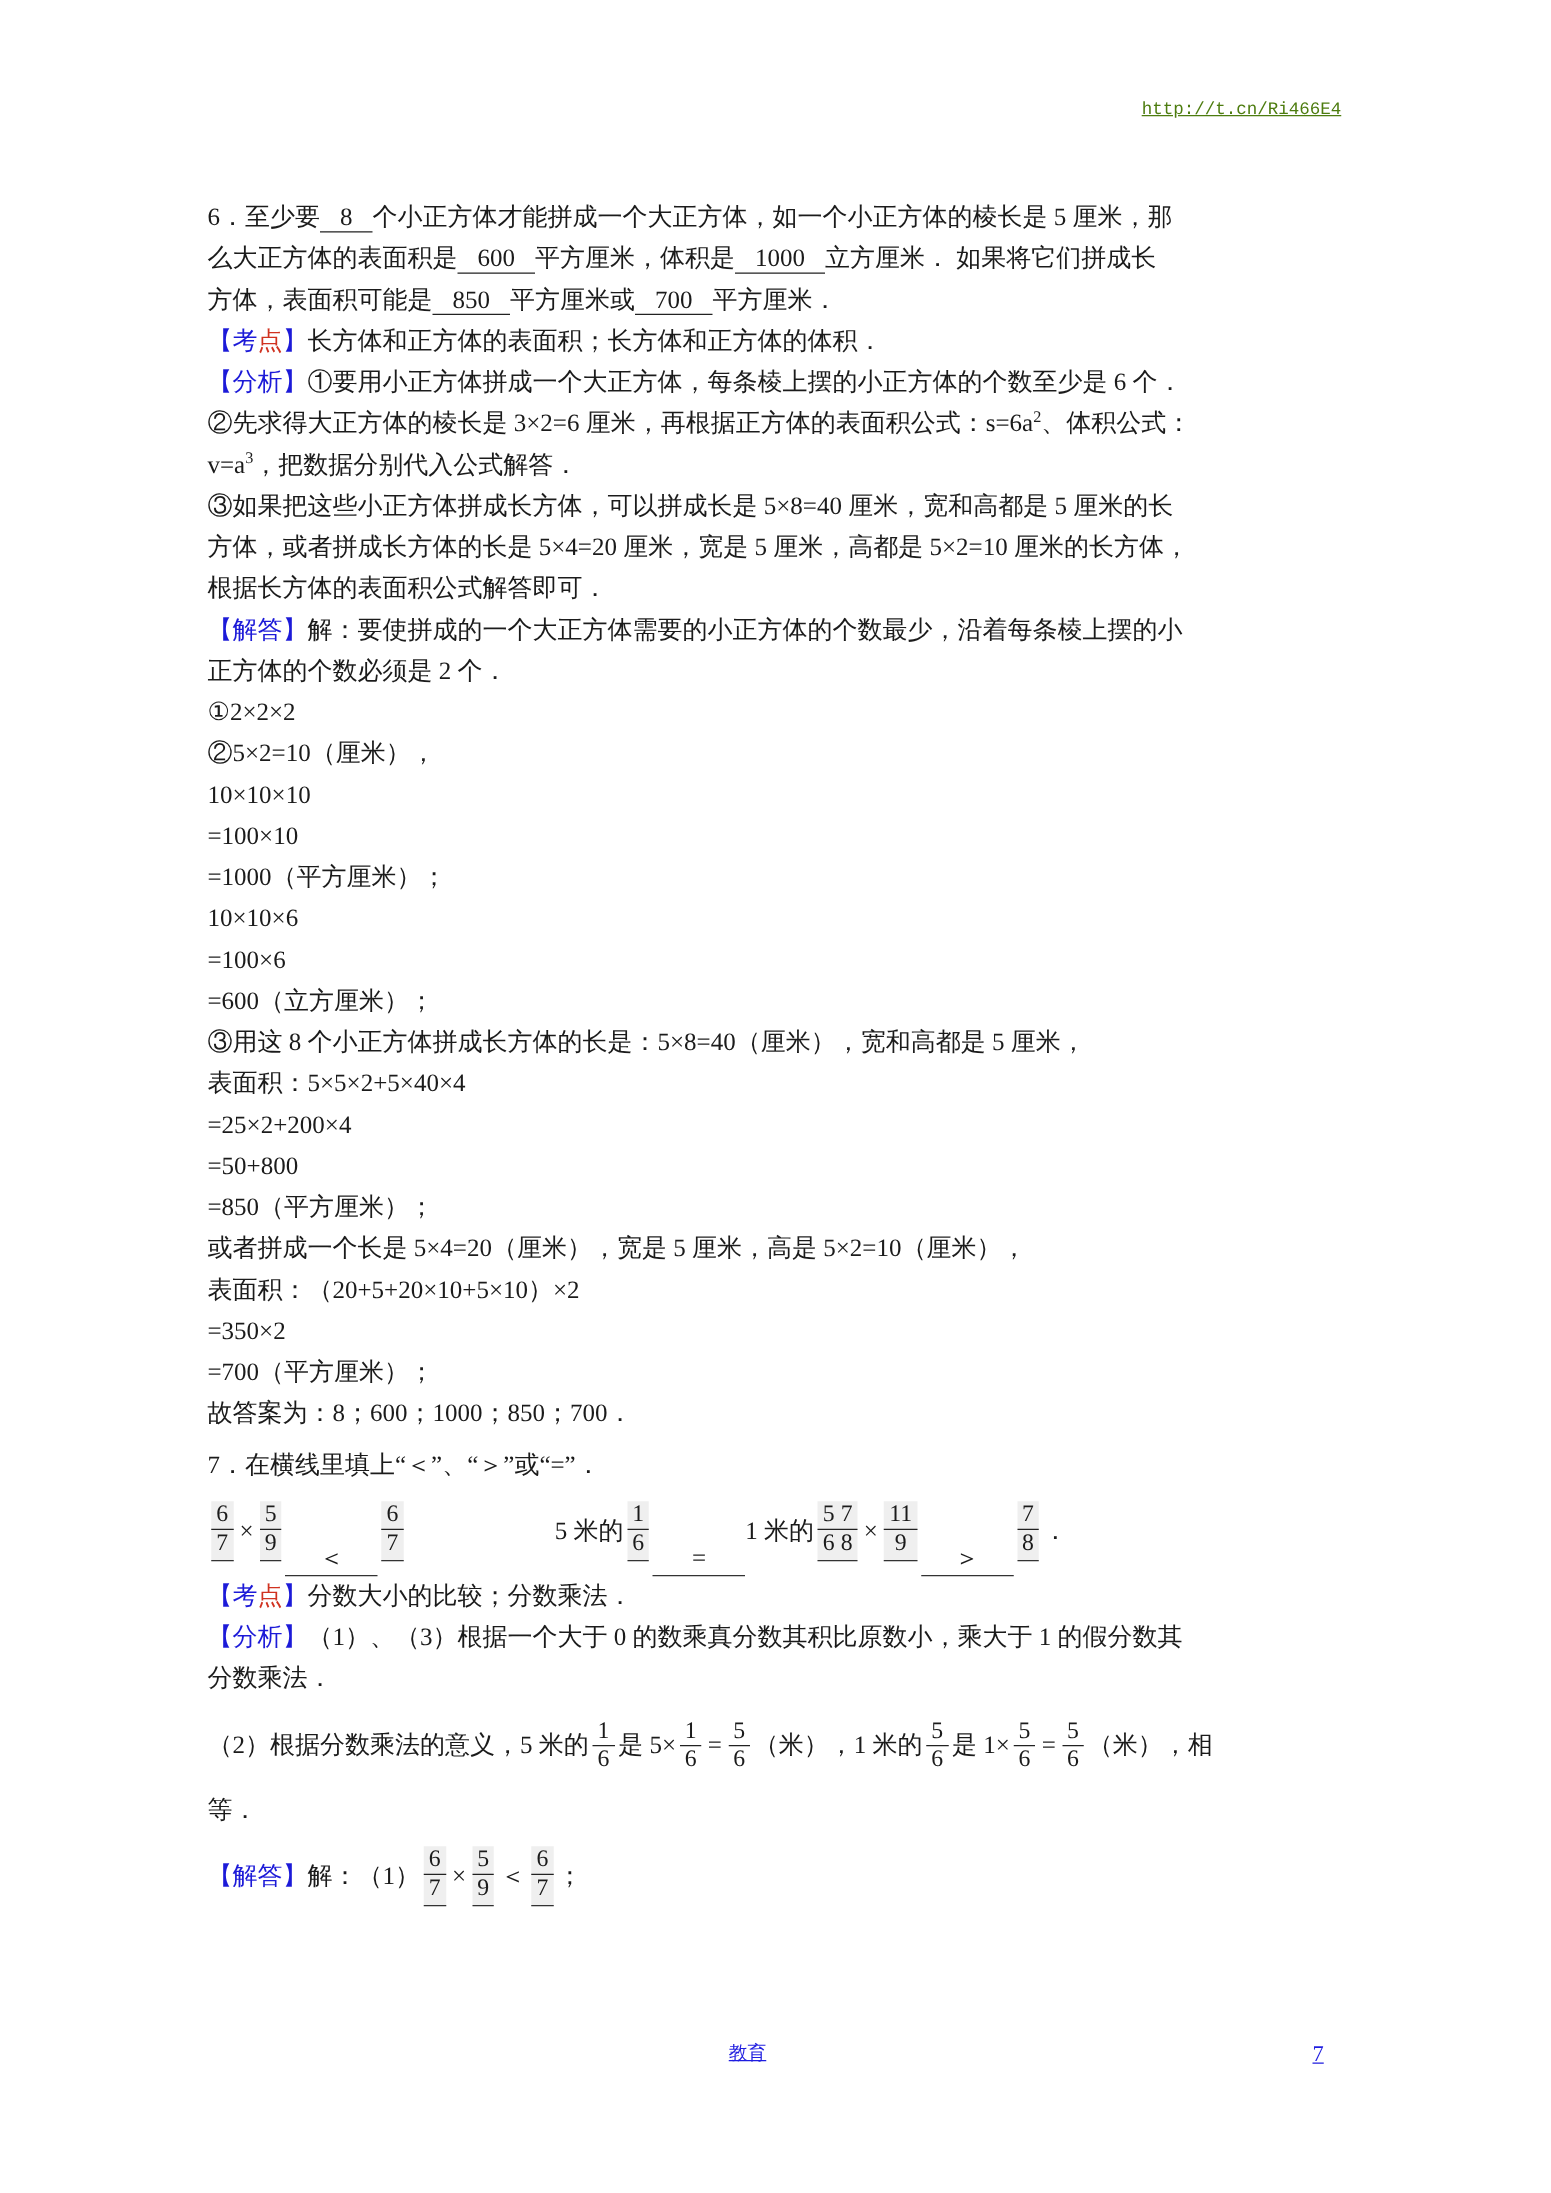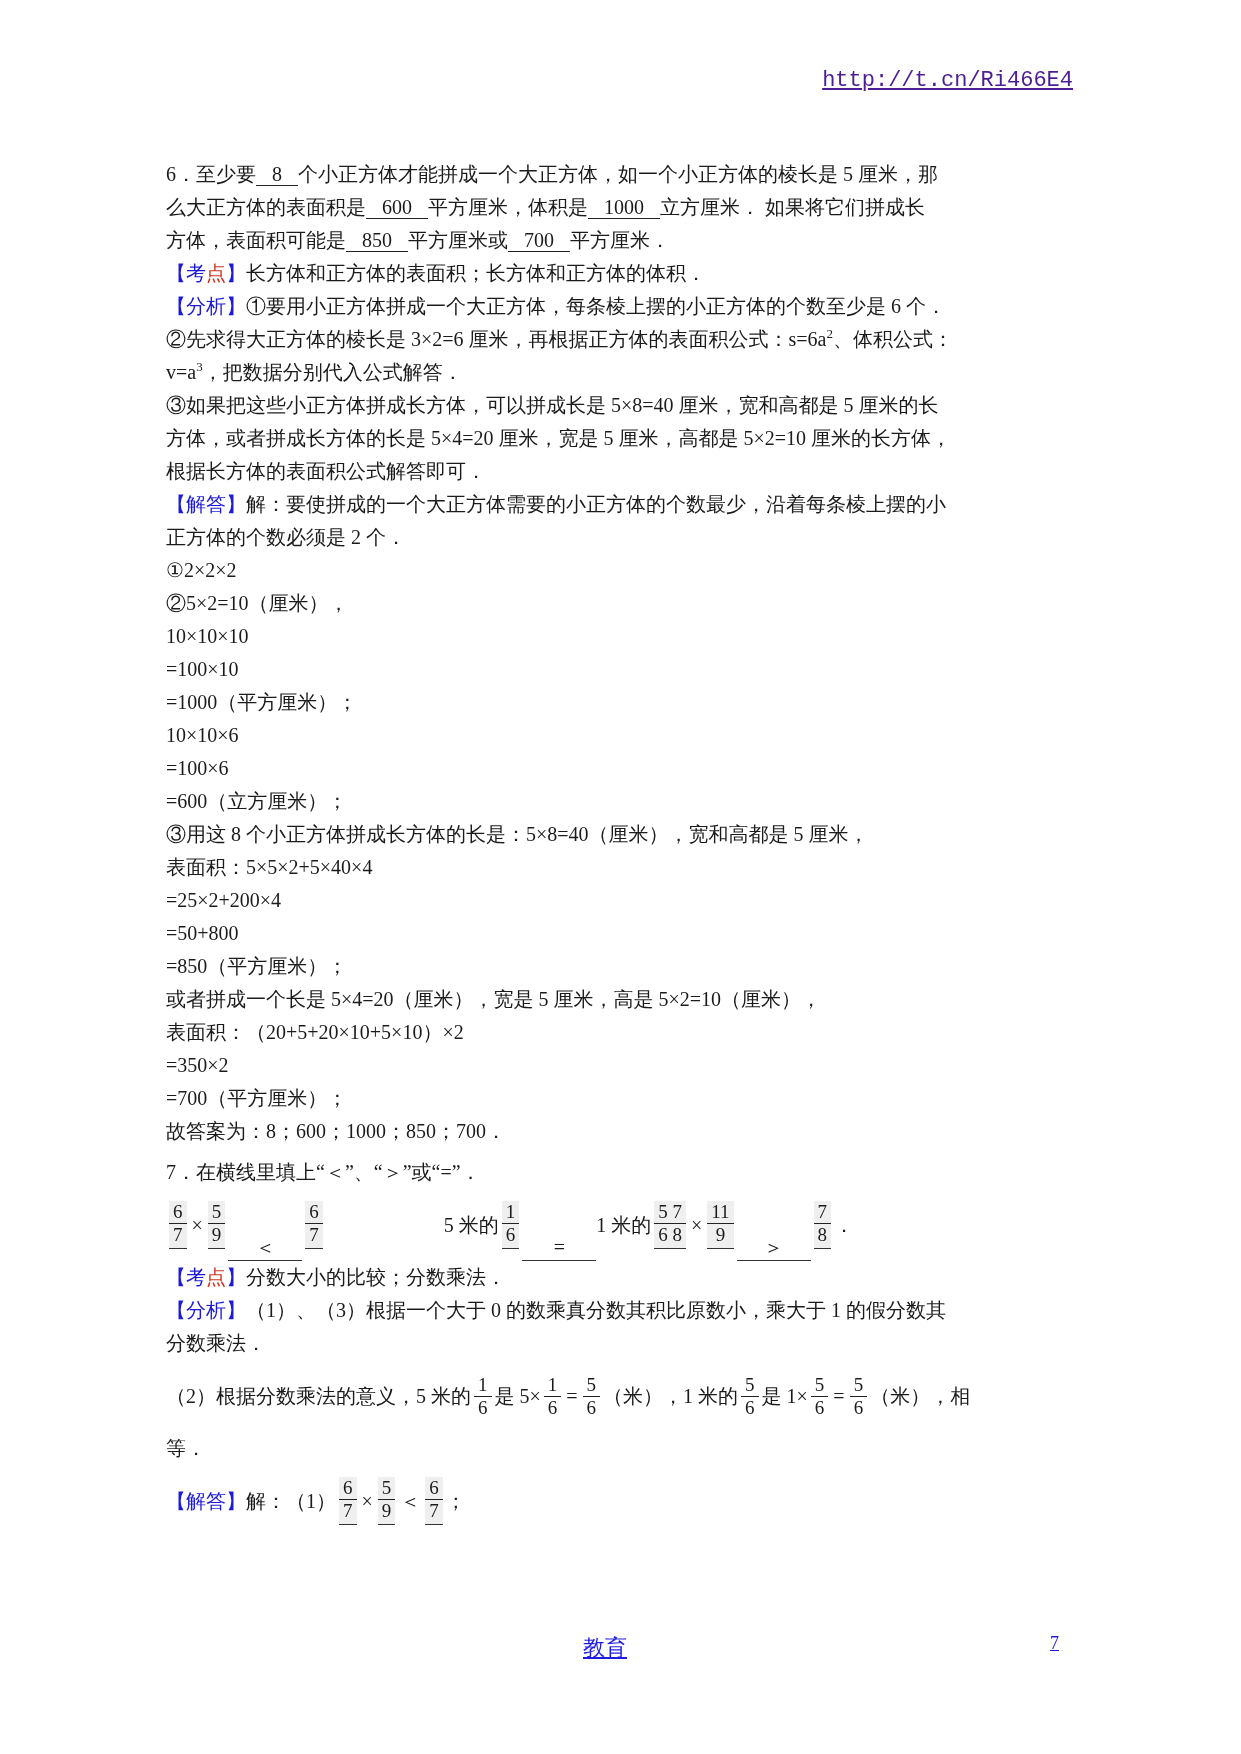--- a/index.html
+++ b/index.html
@@ -2,22 +2,22 @@
 <html><head>
 <meta charset="utf-8">
 <style>
   html,body{margin:0;padding:0;}
   body{
     width:1241px;height:1754px;background:#ffffff;position:relative;
     font-family:"Liberation Serif","DejaVu Serif",serif;
     color:#1b1b1b;overflow:hidden;
   }
   .url-link{
-    position:absolute;top:68px;right:168px;
-    font-size:22px;color:#4c1d95;text-decoration:underline;cursor:pointer;
+    position:absolute;top:80px;right:168px;
+    font-size:14px;color:#4d7c0f;text-decoration:underline;cursor:pointer;
     font-family:"Liberation Mono","DejaVu Sans Mono",monospace;
   }
   .content{
     position:absolute;left:166px;top:158px;width:915px;
     font-size:20px;line-height:33px;
   }
   .ln{margin:0;}
   .tag{color:#1c1ad8;text-align:right;}
   .tag .red{color:#d03220;}
   .u{border-bottom:1px solid #222;padding:0 16px;}
@@ -29,21 +29,21 @@
   .fr .d{display:block;padding:0 4px;}
   .fr.plain{background:transparent;}
   .fru{border-bottom:1px solid #333;padding-bottom:3px;}
   .blank{display:inline-block;border-bottom:1px solid #333;min-width:62px;
          text-align:center;align-self:flex-end;padding:0 6px;line-height:26px;}
   .mrow{display:flex;align-items:center;height:72px;white-space:nowrap;}
   .mrow .op{margin:0 2px;}
   .gap{display:inline-block;width:118px;}
   .q7{margin-top:8px;}
   .footer-edu{
-    position:absolute;top:1633px;left:583px;font-size:22px;
+    position:absolute;top:1633px;left:583px;font-size:15px;
     color:#1f1de0;text-decoration:underline;cursor:pointer;font-family:Liberation Serif, serif;
   }
   .footer-page{
     position:absolute;top:1633px;left:1050px;font-size:18px;
     color:#1f1de0;text-decoration:underline;cursor:pointer;
   }
 </style>
 </head>
 <body>
 

